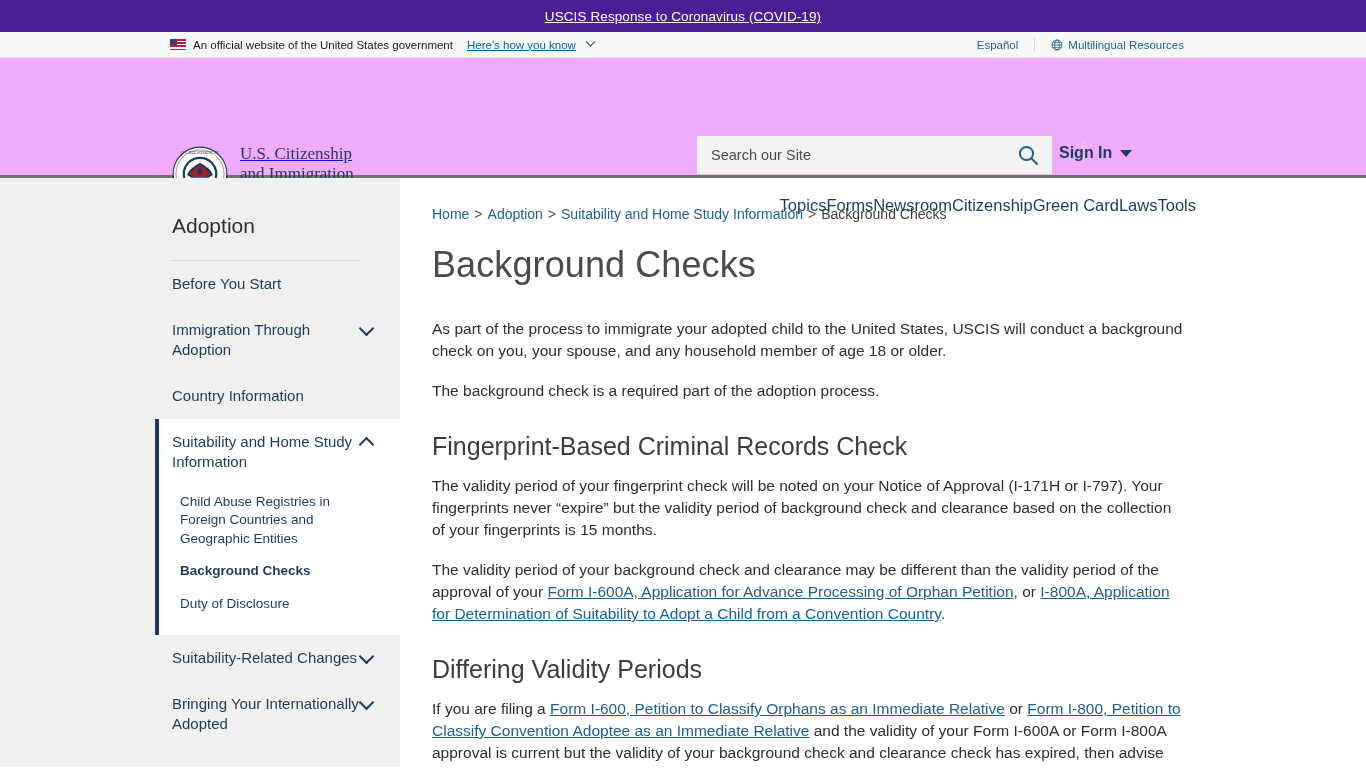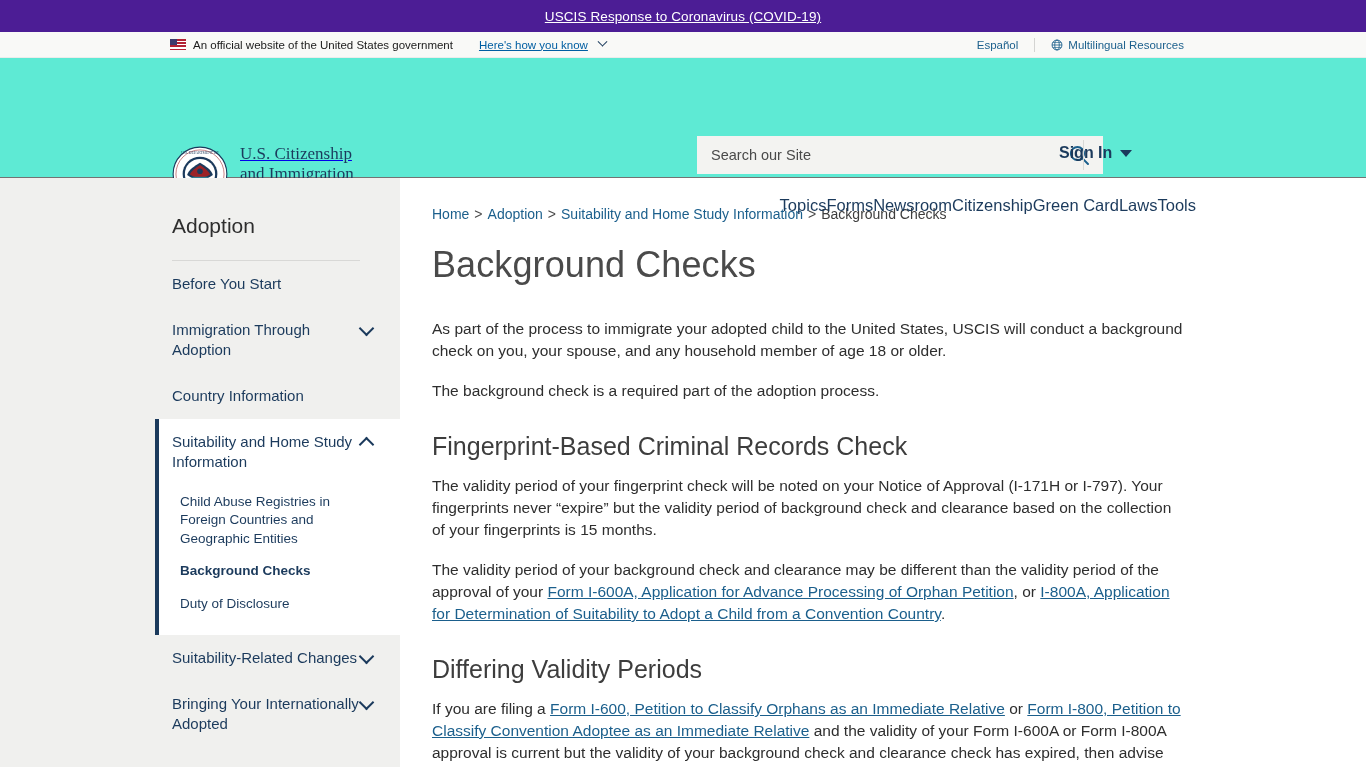--- a/index.html
+++ b/index.html
@@ -56,21 +56,21 @@
       #ffffff 1.6px, #ffffff 3.2px);
   }
   .flag-icon .canton {
     position: absolute; left: 0; top: 0;
     width: 7px; height: 6px;
     background: #3c3b6e;
   }
   .gov-left .howlink {
     color: #005ea2;
     text-decoration: underline;
-    margin-left: 19px;
+    margin-left: 7px;
   }
   .chev-sm {
     display: inline-block;
     width: 7px; height: 7px;
     border-right: 1.6px solid #1b3a5c;
     border-bottom: 1.6px solid #1b3a5c;
     transform: rotate(45deg) translate(-2px,-2px);
     margin-left: 4px;
   }
   .gov-right { display: flex; align-items: center; gap: 4px; }
@@ -82,43 +82,43 @@
     display: flex; align-items: center; gap: 5px;
   }
   .gov-right .sep {
     width: 1px; height: 14px; background: #d4d4d2;
   }
   .globe-icon { width: 12px; height: 12px; display:inline-block; }
 
   
   .site-header {
     height: 120px;
-    background: #5eead4;
-    border-bottom: 1px solid #737373;
+    background: #f0abfc;
+    border-bottom: 3px solid #737373;
     padding: 0 170px;
     position: relative;
   }
   .brand {
     position: absolute;
     left: 172px; top: 86px;
     display: flex; align-items: center; gap: 12px;
   }
   .seal { width: 56px; height: 56px; flex: 0 0 auto; }
   .brand-text {
     font-family: "Liberation Serif", serif;
     color: #1b3a5c;
     font-size: 17px;
     line-height: 1.16;
     font-weight: 400;
   }
 
   .search-wrap {
     position: absolute;
     left: 697px; top: 78px;
-    width: 406px; height: 38px;
+    width: 355px; height: 38px;
     background: #f3f3f1;
     display: flex; align-items: center;
     padding: 0 12px;
   }
   .search-input {
     border: none; outline: none; background: transparent;
     font-family: "Liberation Sans", sans-serif;
     font-size: 14.5px;
     color: #3d3d3d;
     flex: 1;

